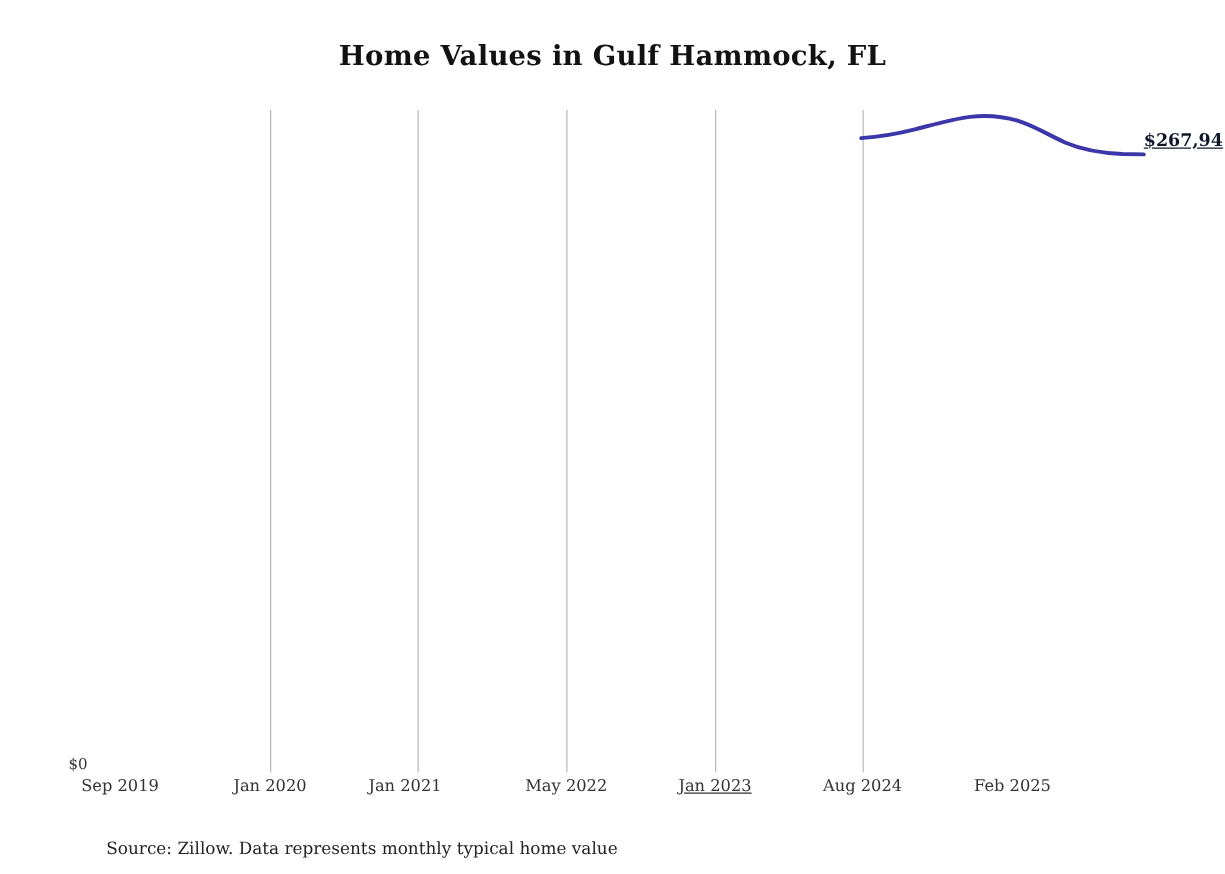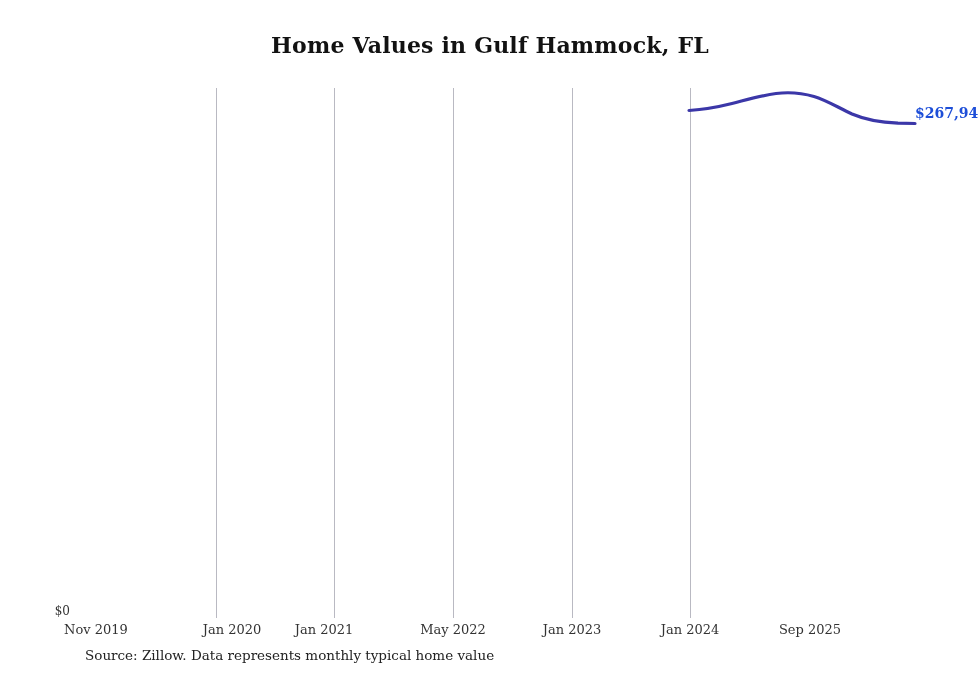--- a/index.html
+++ b/index.html
@@ -65,27 +65,28 @@
     left: 0;
     top: 0;
     width: 890px;
     height: 530px;
     overflow: visible;
   }
   .end-label {
     position: absolute;
     font-size: 14px;
     font-weight: bold;
-    color: #1d4ed8;
+    color: #0f172a;
     white-space: nowrap;
+    text-decoration: underline;
   }
   .source-note {
     position: absolute;
     left: 85px;
-    top: 647px;
+    top: 671px;
     font-size: 13.5px;
     color: #222222;
     white-space: nowrap;
   }
 </style>
 </head>
 <body>
 
 <div class="chart-root">
 
@@ -106,23 +107,23 @@
                C 678 11.4, 692 7.2, 706 5.5
                C 720 3.8, 732 5.0, 744 8.5
                C 756 12.0, 768 19.5, 782 26.0
                C 796 32.0, 812 34.5, 828 35.2
                L 845 35.5" fill="none" stroke="#3b37a8" stroke-width="3.2" stroke-linecap="round" stroke-linejoin="round"></path>
     </svg>
   </div>
 
   <div class="end-label" style="left:915px; top:105px;">$267,94</div>
 
-  <div class="xtick-label" style="left:96px;">Nov 2019</div>
-  <div class="xtick-label" style="left:216px;margin-left:16px;">Jan 2020</div>
+  <div class="xtick-label" style="left:96px;">Sep 2019</div>
+  <div class="xtick-label" style="left:216px;">Jan 2020</div>
   <div class="xtick-label" style="left:324px;">Jan 2021</div>
   <div class="xtick-label" style="left:453px;">May 2022</div>
-  <div class="xtick-label" style="left:572px;">Jan 2023</div>
-  <div class="xtick-label" style="left:690px;">Jan 2024</div>
-  <div class="xtick-label" style="left:810px;">Sep 2025</div>
+  <div class="xtick-label" style="left:572px;text-decoration:underline;">Jan 2023</div>
+  <div class="xtick-label" style="left:690px;">Aug 2024</div>
+  <div class="xtick-label" style="left:810px;">Feb 2025</div>
 
   <div class="source-note">Source: Zillow. Data represents monthly typical home value</div>
 
 </div>
 
 </body></html>

